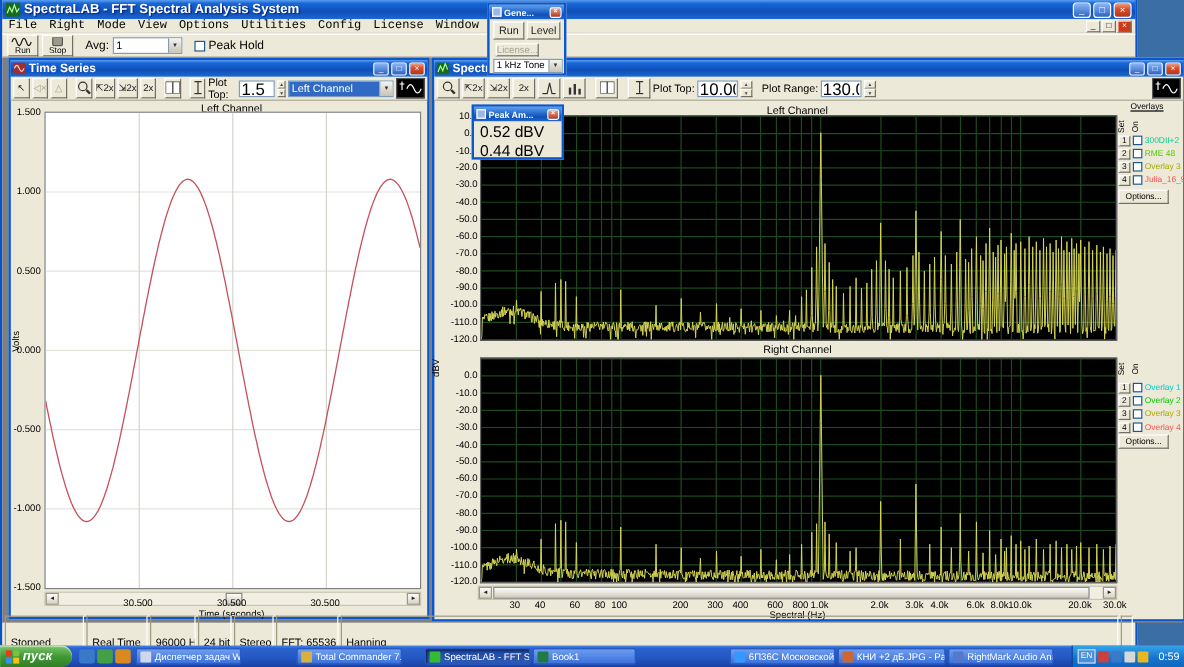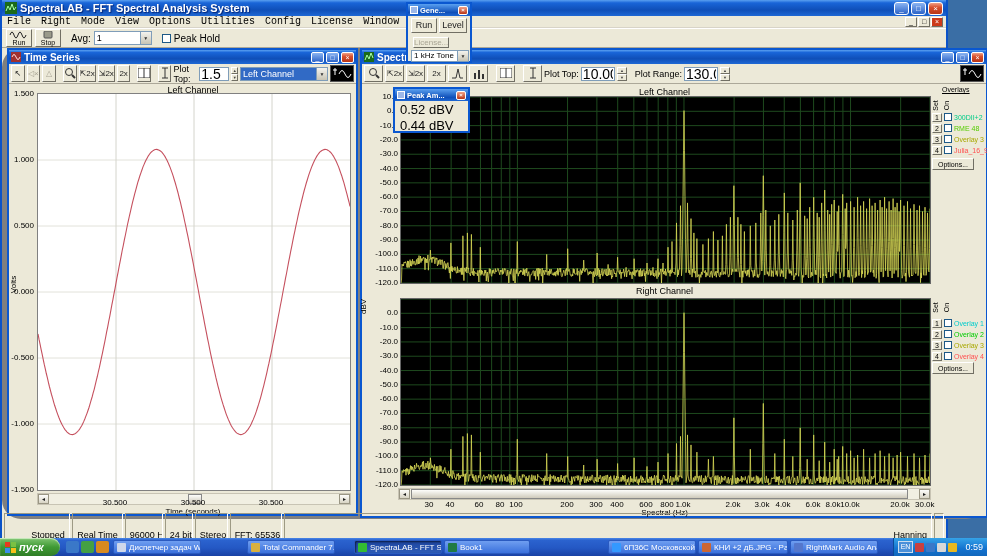--- a/index.html
+++ b/index.html
@@ -22,21 +22,21 @@
 .lbl{font-size:10px;}
 .combo{height:14px;border:1px solid #7f9db9;background:#fff;display:flex;align-items:stretch;font-size:9px;}
 .combo .sel{flex:1;padding:0 2px;line-height:12px;white-space:nowrap;overflow:hidden;}
 .combo .sel.hl{background:#316ac5;color:#fff;}
 .combo .drop{width:11px;background:linear-gradient(180deg,#f4f3ee,#c8c4b4);border-left:1px solid #7f9db9;text-align:center;font-size:5px;line-height:13px;color:#333;}
 .checkbox{width:9px;height:9px;border:1px solid #1d5987;background:#fff;display:inline-block;}
 .num{height:14px;font-size:14px;border:1px solid #7f9db9;padding:0 1px;width:34px;}
 .spin{width:10px;height:14px;display:flex;flex-direction:column;}
 .spin span{flex:1;background:#ece9d8;border:1px solid;border-color:#fff #716f64 #716f64 #fff;font-size:4px;line-height:5px;text-align:center;color:#444;}
 
-.mdi{position:absolute;left:0;top:48px;width:983px;height:471px;background:#7f7f7f;border-radius:19px;}
+.mdi{position:absolute;left:0;top:48px;width:983px;height:471px;background:#7f7f7f;}
 .child{position:absolute;background:#ece9d8;border:2px solid #0a57d0;}
 .ctitle{height:14px;background:linear-gradient(180deg,#5aa0f0 0%,#1965d8 18%,#0f4fb8 62%,#1e68d4 100%);color:#fff;display:flex;align-items:center;gap:3px;padding:0 2px;}
 .ctitle .ttl{font-weight:bold;font-size:10px;white-space:nowrap;}
 .cbtn{width:13px;height:11px;border:1px solid #fff;border-radius:2px;background:linear-gradient(180deg,#8ab4f2,#2c64c8);color:#fff;font-size:7px;line-height:9px;text-align:center;}
 .cbtn.close{background:linear-gradient(180deg,#f0a086,#d8502c 40%,#b83517);}
 .ctoolbar{height:20px;display:flex;align-items:center;gap:2px;padding:0 2px;background:#ece9d8;border-bottom:1px solid #aca899;}
 .minibtn{width:19px;height:17px;border:1px solid;border-color:#fff #716f64 #716f64 #fff;background:#ece9d8;font-size:8px;text-align:center;line-height:15px;color:#222;}
 .minibtn.dis{color:#a8a494;}
 .sep{width:4px;}
 .jack{margin-left:auto;width:24px;height:17px;background:#000;border:1px solid #555;}
@@ -58,21 +58,21 @@
 .ovl-lbl{font-size:7px;white-space:nowrap;}
 .optbtn{position:absolute;width:42px;height:12px;border:1px solid;border-color:#fff #716f64 #716f64 #fff;background:#ece9d8;font-size:7px;text-align:center;line-height:11px;}
 
 .valuewin{position:absolute;background:#ece9d8;border:2px solid #0a57d0;z-index:30;}
 .vtitle{height:12px;background:linear-gradient(180deg,#5aa0f0,#0f4fb8 70%,#1e68d4);color:#fff;display:flex;align-items:center;gap:2px;padding:0 2px;font-size:7.5px;font-weight:bold;}
 .vtitle .vx{margin-left:auto;width:10px;height:9px;border:1px solid #fff;border-radius:2px;background:linear-gradient(180deg,#f0a086,#b83517);font-size:6px;line-height:7px;text-align:center;}
 .vicon{width:8px;height:8px;background:#9db8e8;border:1px solid #fff;}
 .vline{font-size:13px;line-height:15px;padding:1px 5px 0 5px;white-space:nowrap;}
 
 .statusbar{position:absolute;left:0;top:519px;width:100%;height:19px;background:#ece9d8;display:flex;align-items:center;padding:0 2px;gap:2px;}
-.scell{height:15px;border:1px solid;border-color:#9d9a84 #fff #fff #9d9a84;font-size:9px;line-height:13px;padding:15px 4px;white-space:nowrap;overflow:hidden;text-align:right;}
+.scell{height:15px;border:1px solid;border-color:#9d9a84 #fff #fff #9d9a84;font-size:9px;line-height:13px;padding:15px 4px;white-space:nowrap;overflow:hidden;}
 
 .taskbar{position:absolute;left:0;top:538px;width:987px;height:18px;background:linear-gradient(180deg,#4a87e8 0%,#2b63cf 12%,#2458c4 55%,#1941a5 100%);}
 .startbtn{position:absolute;left:0;top:0;width:60px;height:18px;background:linear-gradient(180deg,#7fc470,#3f9a34 50%,#2f7d26);border-radius:0 9px 9px 0;color:#fff;font-weight:bold;font-style:italic;font-size:11px;display:flex;align-items:center;gap:3px;padding:0 8px 0 5px;box-shadow:inset 0 1px 1px #cfedc2;}
 .flag{width:11px;height:11px;display:grid;grid-template-columns:5px 5px;grid-template-rows:5px 5px;gap:1px;}
 .flag i{display:block;}
 .qlicon{position:absolute;top:3px;width:13px;height:12px;border-radius:2px;}
 .taskbtn{position:absolute;top:2px;height:14px;background:linear-gradient(180deg,#6f9ef0,#3a70dc);border-radius:2px;border:1px solid #2a5ac0;color:#fff;font-size:8px;display:flex;gap:3px;align-items:center;padding:0 3px;overflow:hidden;white-space:nowrap;}
 .taskbtn.active{background:linear-gradient(180deg,#1c449e,#2e5cb8);box-shadow:inset 1px 1px 2px rgba(0,0,0,.6);}
 .ticon{width:9px;height:9px;flex:0 0 9px;border-radius:1px;}
 .tray{position:absolute;right:0;top:0;width:94px;height:18px;background:linear-gradient(180deg,#35a3e8,#1372cf 60%,#1167bd);border-left:1px solid #0b4a98;display:flex;align-items:center;gap:2px;padding:0 4px;}
@@ -509,21 +509,21 @@
             <div class="ticklbl" style="top: 450px; left: 270px; width: 28px; text-align: center;">600</div>
             <div class="ticklbl" style="top: 450px; left: 291px; width: 28px; text-align: center;">800</div>
             <div class="ticklbl" style="top: 450px; left: 307px; width: 28px; text-align: center;">1.0k</div>
             <div class="ticklbl" style="top: 450px; left: 357px; width: 28px; text-align: center;">2.0k</div>
             <div class="ticklbl" style="top: 450px; left: 386px; width: 28px; text-align: center;">3.0k</div>
             <div class="ticklbl" style="top: 450px; left: 407px; width: 28px; text-align: center;">4.0k</div>
             <div class="ticklbl" style="top: 450px; left: 437px; width: 28px; text-align: center;">6.0k</div>
             <div class="ticklbl" style="top: 450px; left: 457px; width: 28px; text-align: center;">8.0k</div>
             <div class="ticklbl" style="top: 450px; left: 474px; width: 28px; text-align: center;">10.0k</div>
             <div class="ticklbl" style="top: 450px; left: 524px; width: 28px; text-align: center;">20.0k</div>
-            <div class="ticklbl" style="top: 450px; left: 553px; width: 28px; ">30.0k</div>
+            <div class="ticklbl" style="top: 450px; left: 553px; width: 28px; text-align: center;">30.0k</div>
           </div>
         <div class="striphdr" style="left:38px;top:458px;width:529px;background:none;font-size:8px;">Spectral (Hz)</div>
       </div>
     </div>
 
     <div class="statusbar" id="statusbar">
         <span class="scell" style="width: 66px;">Stopped</span>
         <span class="scell" style="width: 51px;">Real Time</span>
         <span class="scell" style="width: 38px;">96000 Hz</span>
         <span class="scell" style="width: 28px;">24 bit</span>

